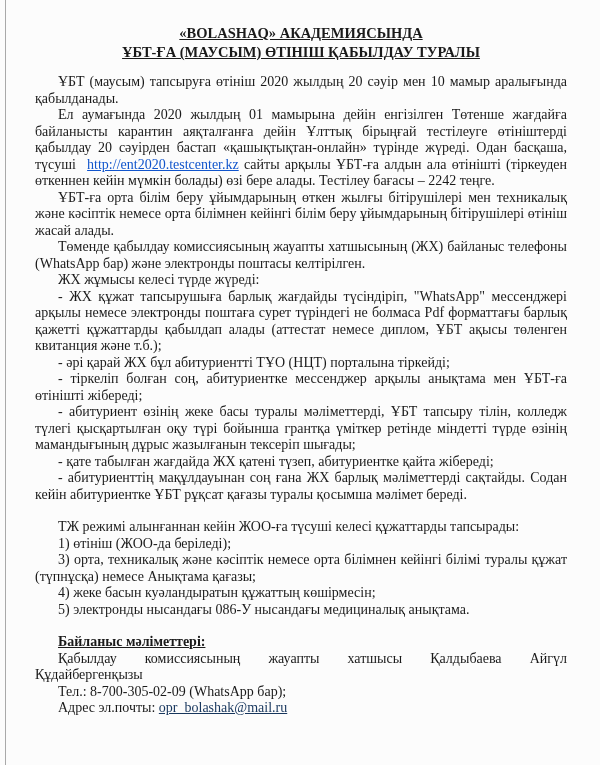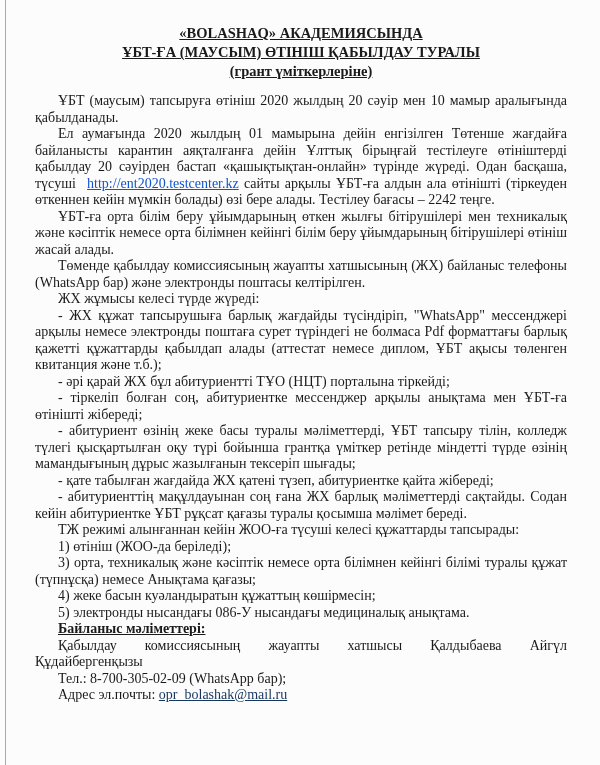--- a/index.html
+++ b/index.html
@@ -22,38 +22,37 @@
   }
   .title {
     text-align:center; font-weight:bold;
     font-size:14.5px; line-height:19px;
     margin-bottom:12px;
     text-decoration:underline;
   }
   .underline { text-decoration:underline; }
   p { margin:0; }
   .indent { text-indent:23px; }
-  .gap-before { }
+  .gap-before { margin-top:16px; }
   a { text-decoration:underline; cursor:pointer; }
   .site-link { color:var(--site-link,#1155cc);margin-left:6px; }
   .email-link { color:var(--email-link,#17365d); font-weight:normal; }
   .contact-heading { font-weight:bold; text-decoration:underline; }
   .secretary { word-spacing:14px; }
 </style>
 </head>
 <body>
 
 <div class="page-edge"></div>
 
 <div class="doc">
 
   <div class="title">
     <div>«BOLASHAQ» АКАДЕМИЯСЫНДА</div>
     <div>ҰБТ-ҒА (МАУСЫМ) ӨТІНІШ ҚАБЫЛДАУ ТУРАЛЫ</div>
-    <div><span class="underline">(грант үміткерлеріне)</span></div>
   </div>
 
   <p class="indent">ҰБТ (маусым) тапсыруға өтініш 2020 жылдың 20 сәуір мен 10 мамыр аралығында қабылданады.</p>
 
   <p class="indent"><span>Ел аумағында 2020 жылдың 01 мамырына дейін енгізілген Төтенше жағдайға байланысты карантин аяқталғанға дейін Ұлттық бірыңғай тестілеуге өтініштерді қабылдау 20 сәуірден бастап «қашықтықтан-онлайн» түрінде жүреді. Одан басқаша, түсуші </span><a class="site-link" href="#">http://ent2020.testcenter.kz</a><span> сайты арқылы ҰБТ-ға алдын ала өтінішті (тіркеуден өткеннен кейін мүмкін болады) өзі бере алады. Тестілеу бағасы – 2242 теңге.</span></p>
 
   <p class="indent">ҰБТ-ға орта білім беру ұйымдарының өткен жылғы бітірушілері мен техникалық және кәсіптік немесе орта білімнен кейінгі білім беру ұйымдарының бітірушілері өтініш жасай алады.</p>
 
   <p class="indent">Төменде қабылдау комиссиясының жауапты хатшысының (ЖХ) байланыс телефоны (WhatsApp бар) және электронды поштасы келтірілген.</p>
 

